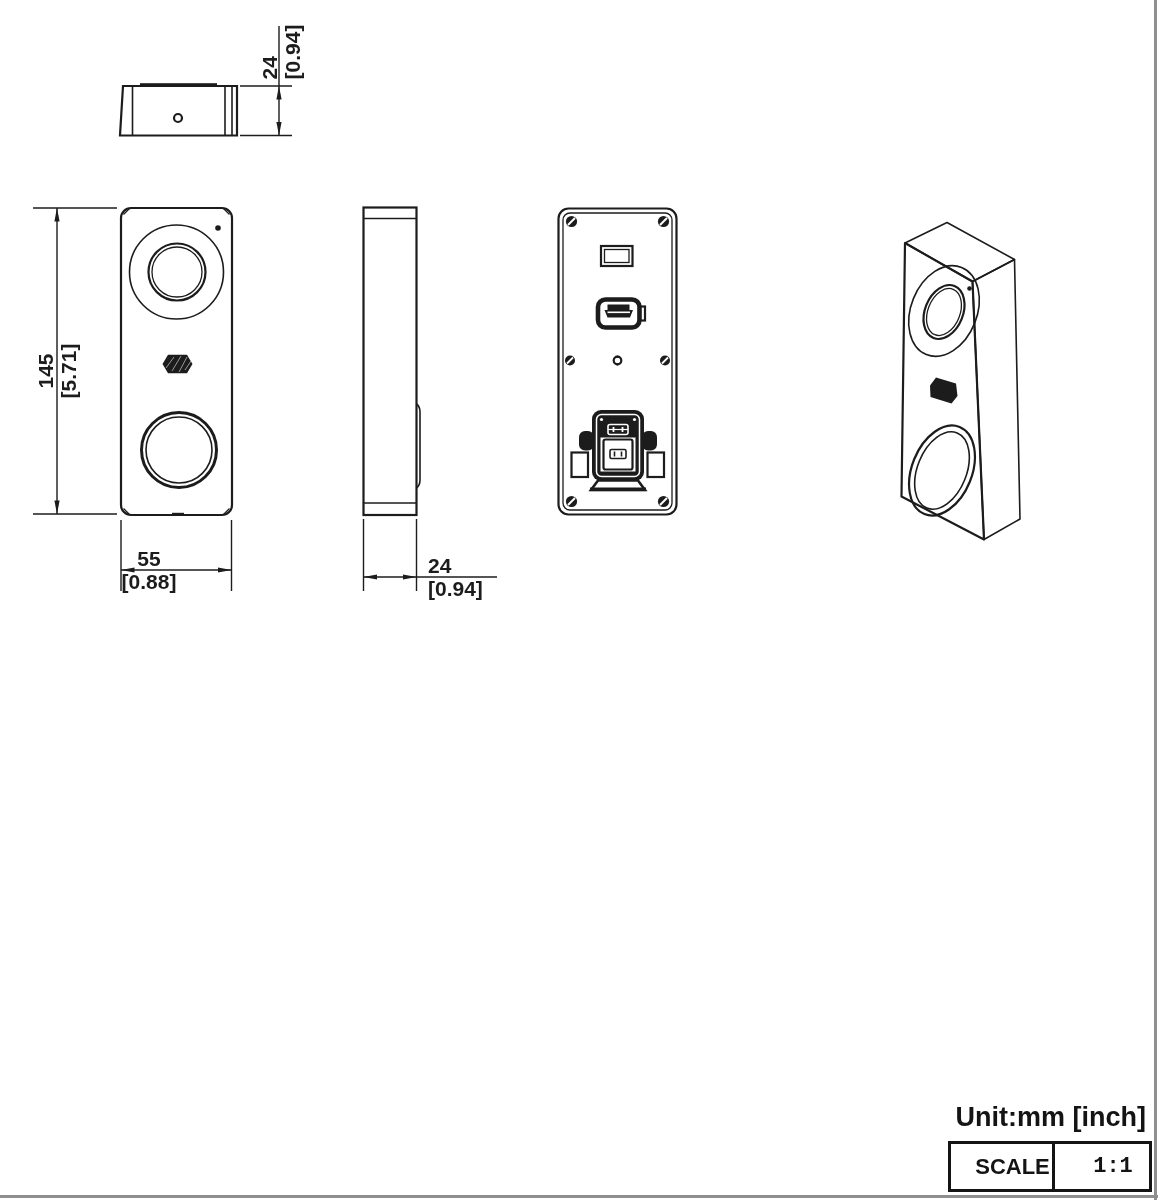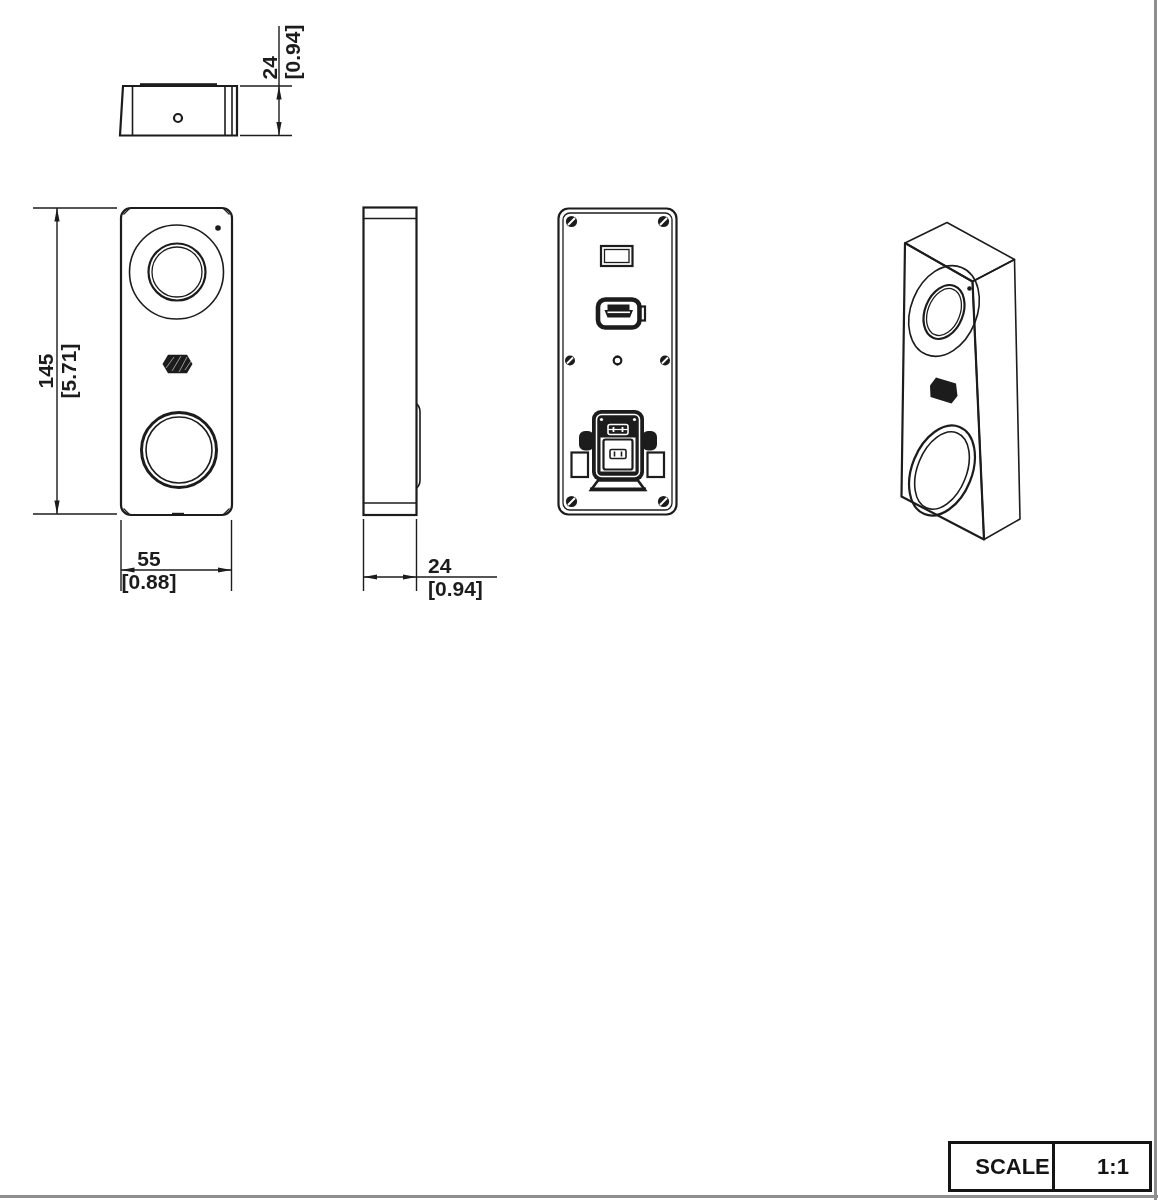--- a/index.html
+++ b/index.html
@@ -25,21 +25,21 @@
   .ta-c{text-align:center;}
   .ta-l{text-align:left;}
   
   .unit-label{position:absolute;right:12px;top:1102px;font-size:27px;font-weight:bold;color:#141414;
               letter-spacing:0px;z-index:5;}
   .scale-table{position:absolute;left:948px;top:1141px;width:204px;height:51px;box-sizing:border-box;
                border:3px solid #141414;display:flex;background:#fff;z-index:5;}
   .scale-cell{display:flex;align-items:center;justify-content:center;font-weight:bold;
               font-size:22px;color:#141414;box-sizing:border-box;padding-left:22px;}
   .scale-cell.left{width:104px;border-right:3px solid #141414;}
-  .scale-cell.right{flex:1;}
+  .scale-cell.right{flex:1;font-family:Liberation Mono, monospace;}
   .sheet-border-right{position:absolute;top:0;right:1px;width:3px;height:1200px;background:#8f8f8f;z-index:4;}
   .sheet-border-bottom{position:absolute;left:0;top:1195px;width:1158px;height:3px;background:#8f8f8f;z-index:4;}
 </style>
 </head>
 <body>
 
 <div class="sheet">
 
   <svg class="linework" width="1158" height="1200" viewBox="0 0 1158 1200">
 
@@ -222,20 +222,21 @@
   <div class="dim-label ctr ta-c" style="left:149px;top:570px;">
     <span>55</span>
     <span>[0.88]</span>
   </div>
 
   <div class="dim-label vctr ta-l" style="left:428px;top:577px;">
     <span>24</span>
     <span>[0.94]</span>
   </div>
 
+  <div class="unit-label">Unit:mm [inch]</div>
   <div class="scale-table">
     <div class="scale-cell left">SCALE</div>
     <div class="scale-cell right">1:1</div>
   </div>
 
   <div class="sheet-border-right"></div>
   <div class="sheet-border-bottom"></div>
 
 </div>
 

